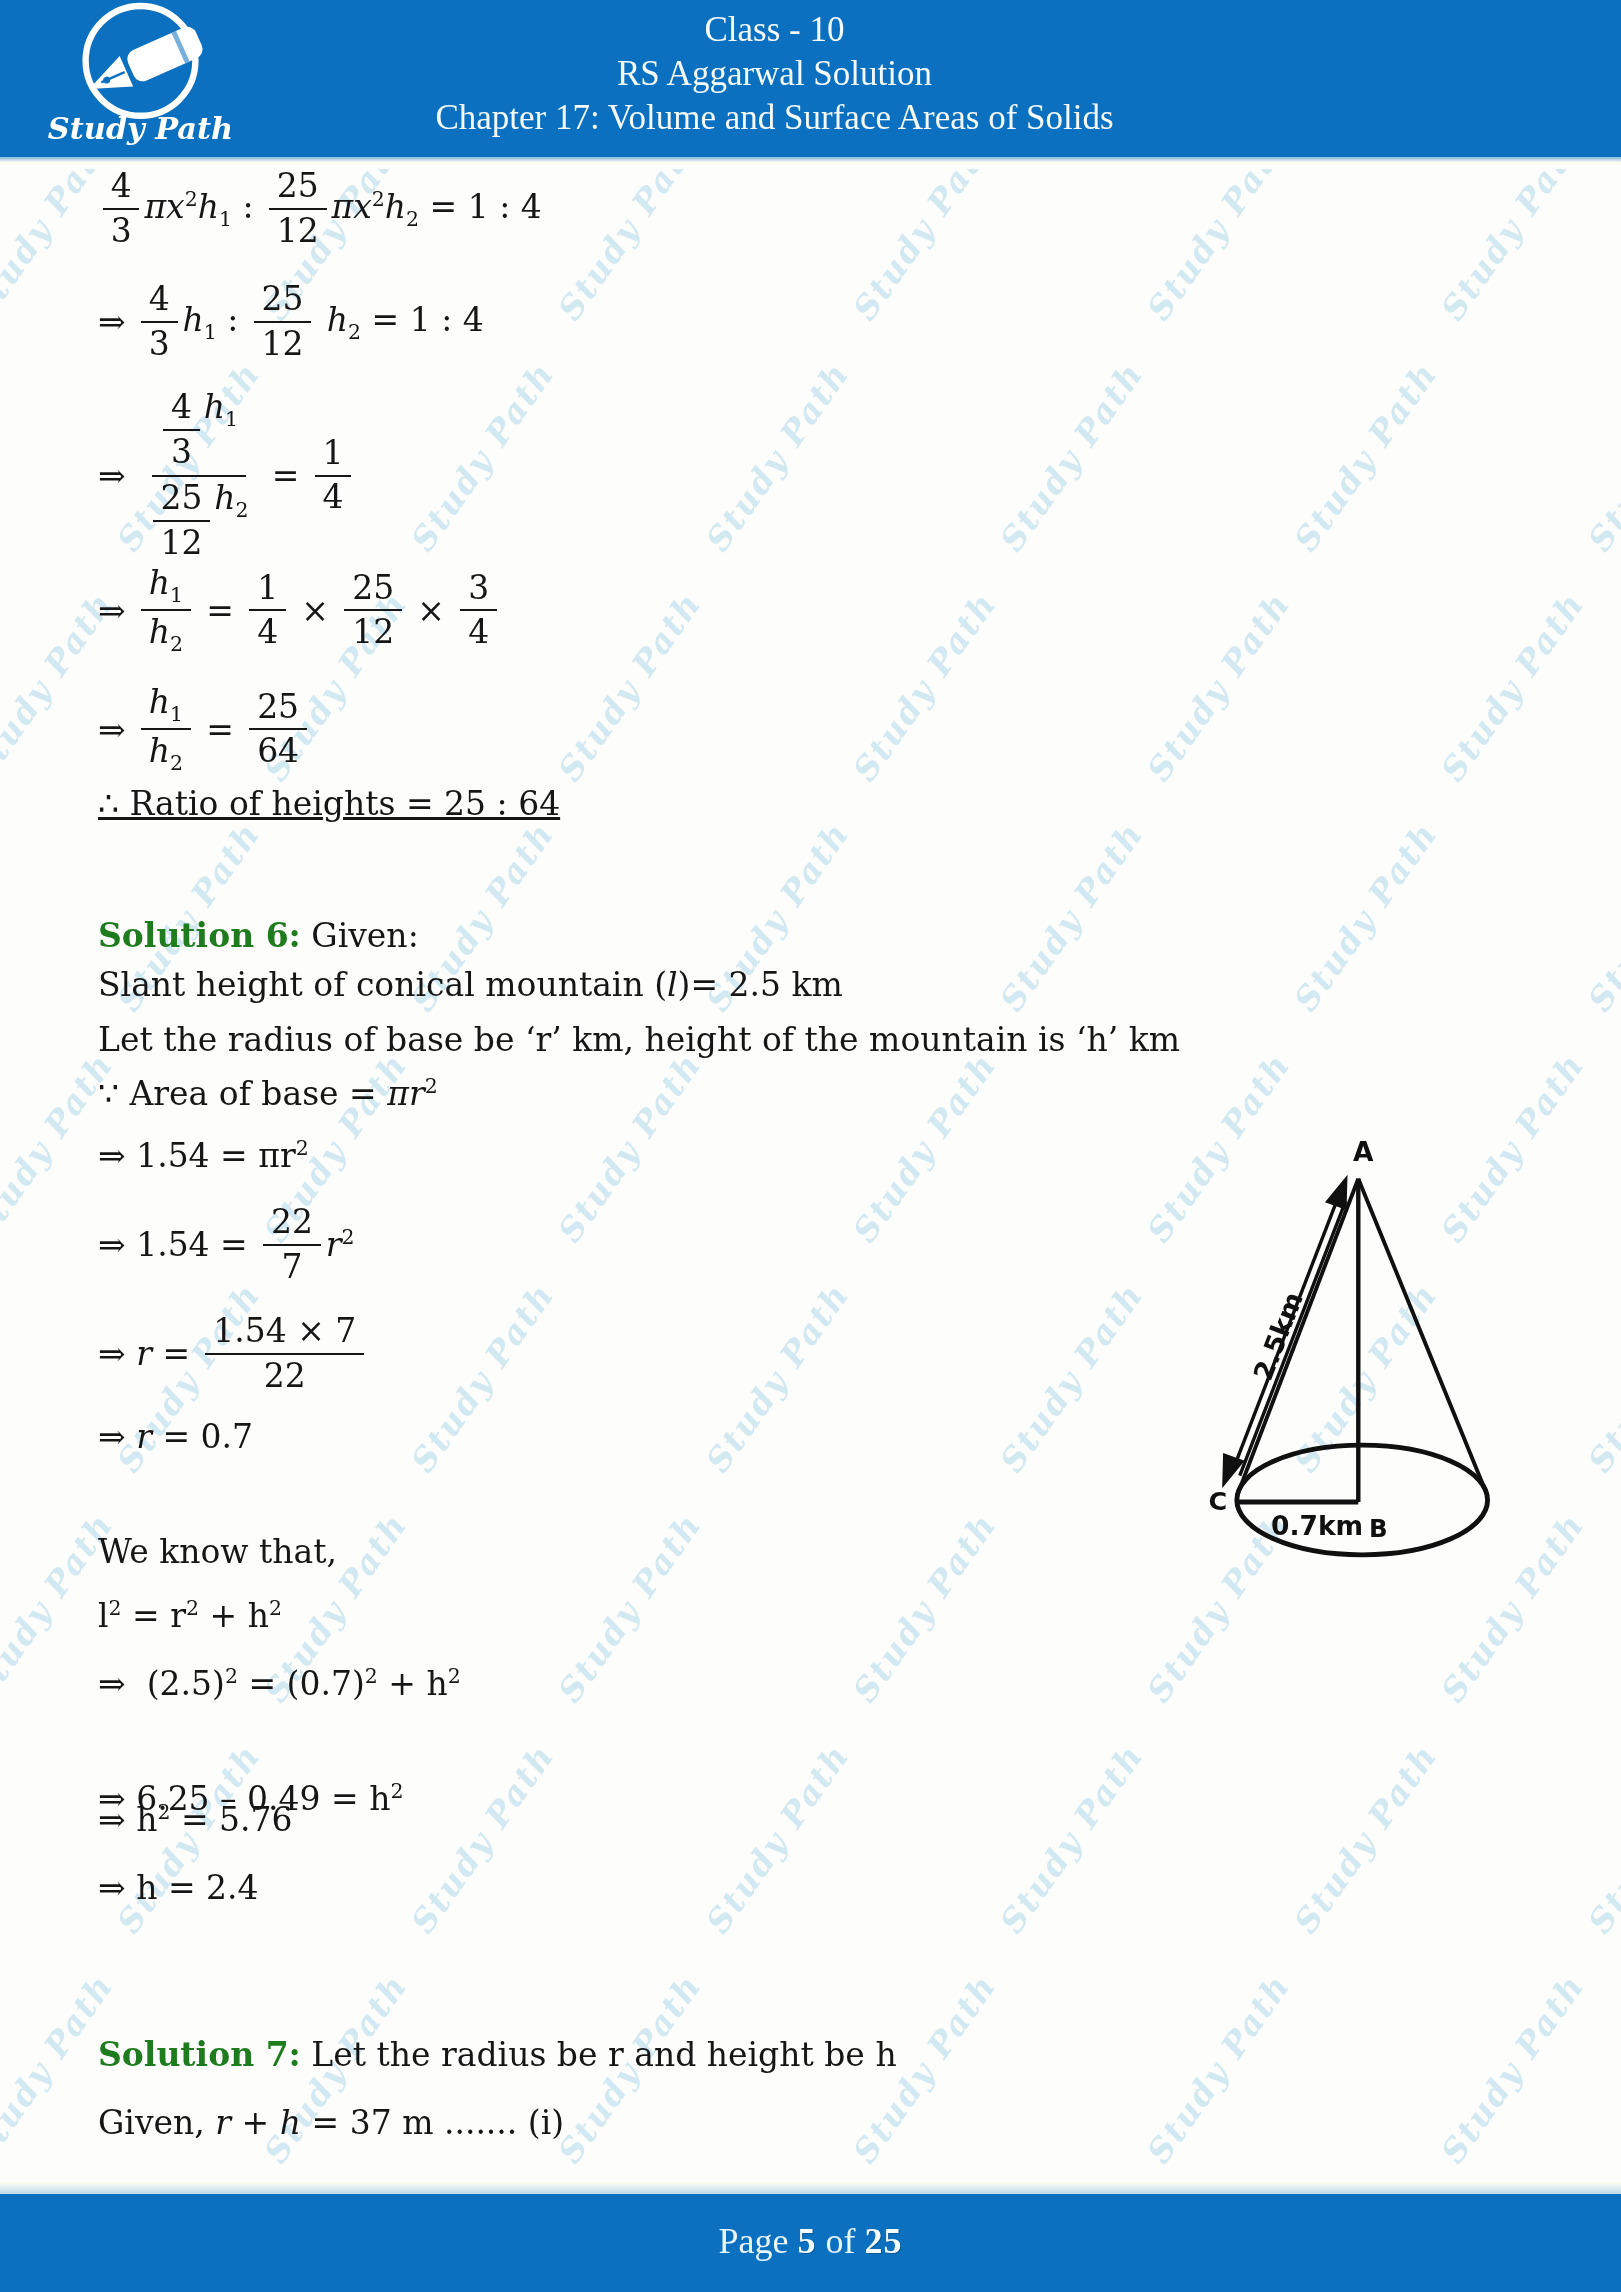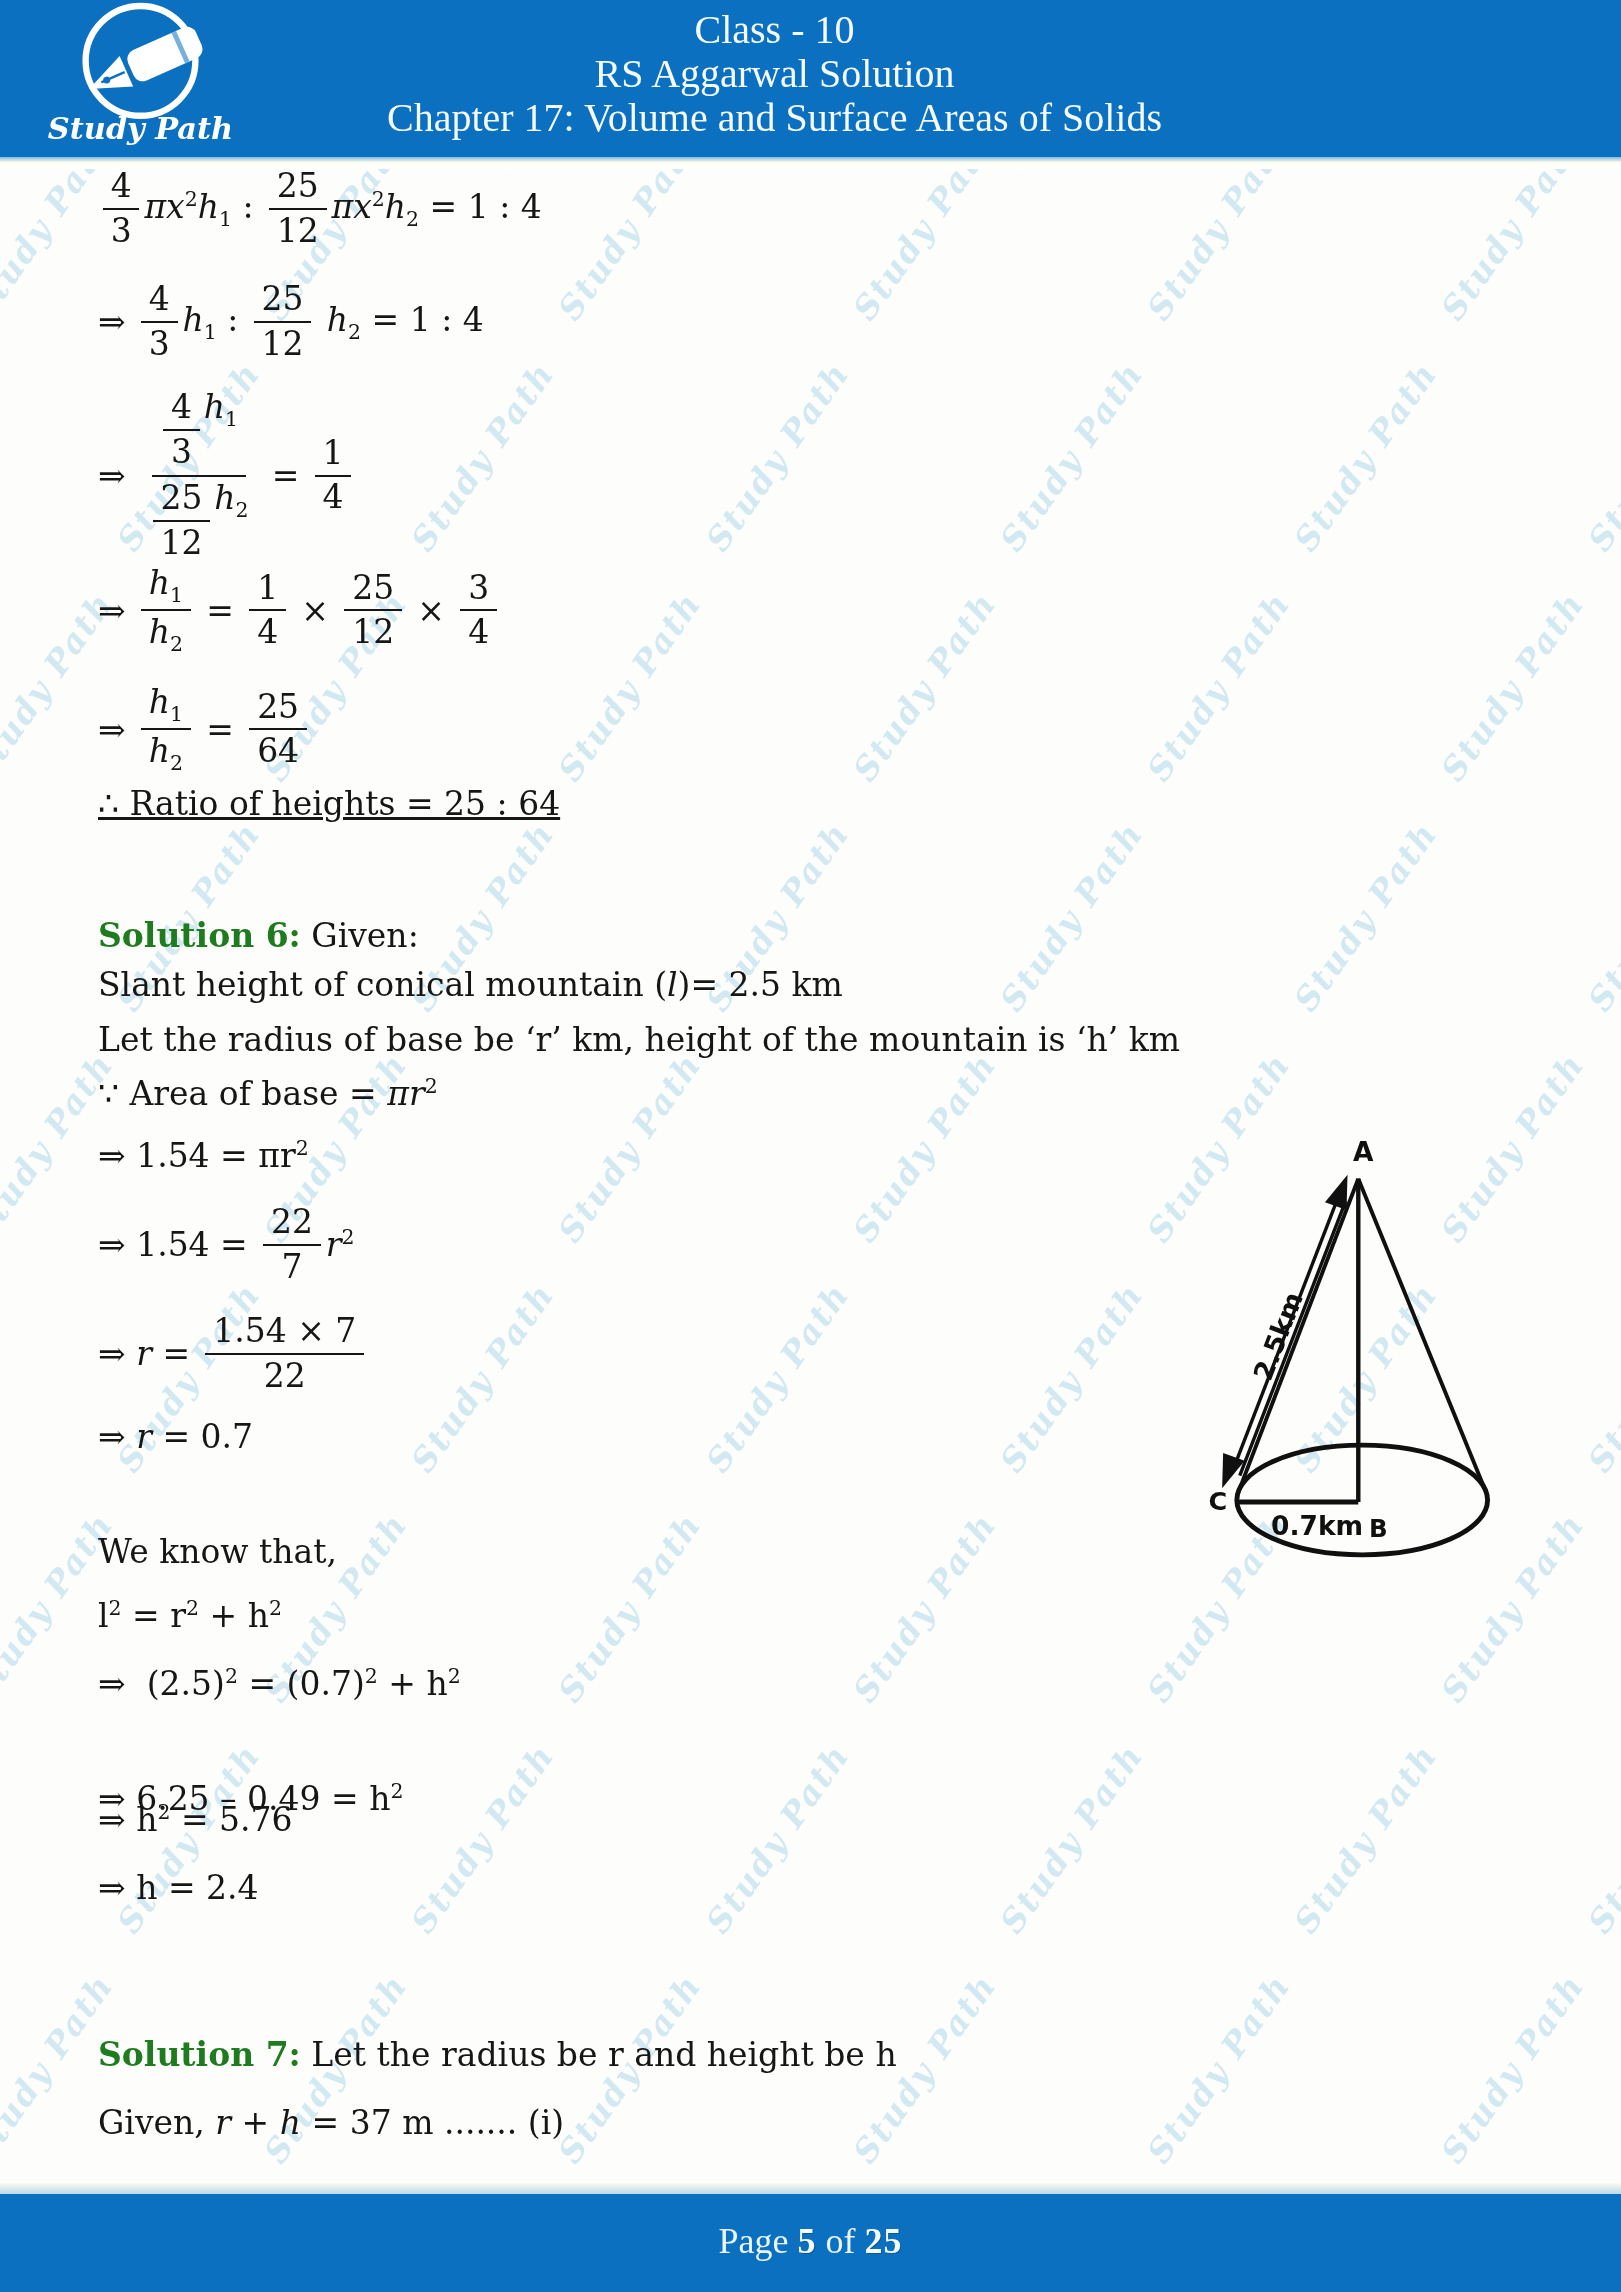--- a/index.html
+++ b/index.html
@@ -4,21 +4,21 @@
 <style>
   html,body{margin:0;padding:0;background:#ffffff;}
   .page{position:relative;width:1621px;height:2293px;background:#fdfdfb;overflow:hidden;
         font-family:"DejaVu Serif",serif;}
 
   
   .hdr{position:absolute;left:0;top:0;width:100%;height:157px;background:#0a70bf;z-index:3;}
   .hdr-strip{position:absolute;left:0;top:157px;width:100%;height:11.8px;z-index:3;
         background:linear-gradient(#7db9de,#fffdf0 45%,#ffffff);}
   .htitle{position:absolute;left:167px;top:7.8px;width:1215px;text-align:center;color:#f4fafd;
-        font-family:"Liberation Serif",serif;font-size:40px;line-height:44px;z-index:4;}
+        font-family:"Liberation Serif",serif;font-size:35px;line-height:44px;z-index:4;}
   .logo{position:absolute;left:17.6px;top:0;z-index:4;}
 
   
   .ftr-strip{position:absolute;left:0;top:2182px;width:100%;height:11.8px;z-index:3;
         background:linear-gradient(#fffef2,#bcd9ec);}
   .ftr{position:absolute;left:0;top:2194px;width:100%;height:99px;background:#0a70bf;z-index:3;
         color:#e9f5fc;font-family:"Liberation Serif",serif;font-size:36px;text-align:center;
         box-sizing:border-box;padding-top:25.5px;}
   .ftr .run{white-space:pre;}
   .pgnum{font-weight:bold;color:#f4fcff;text-shadow:1px 1px 0 #0a5a96;letter-spacing:1px;}

